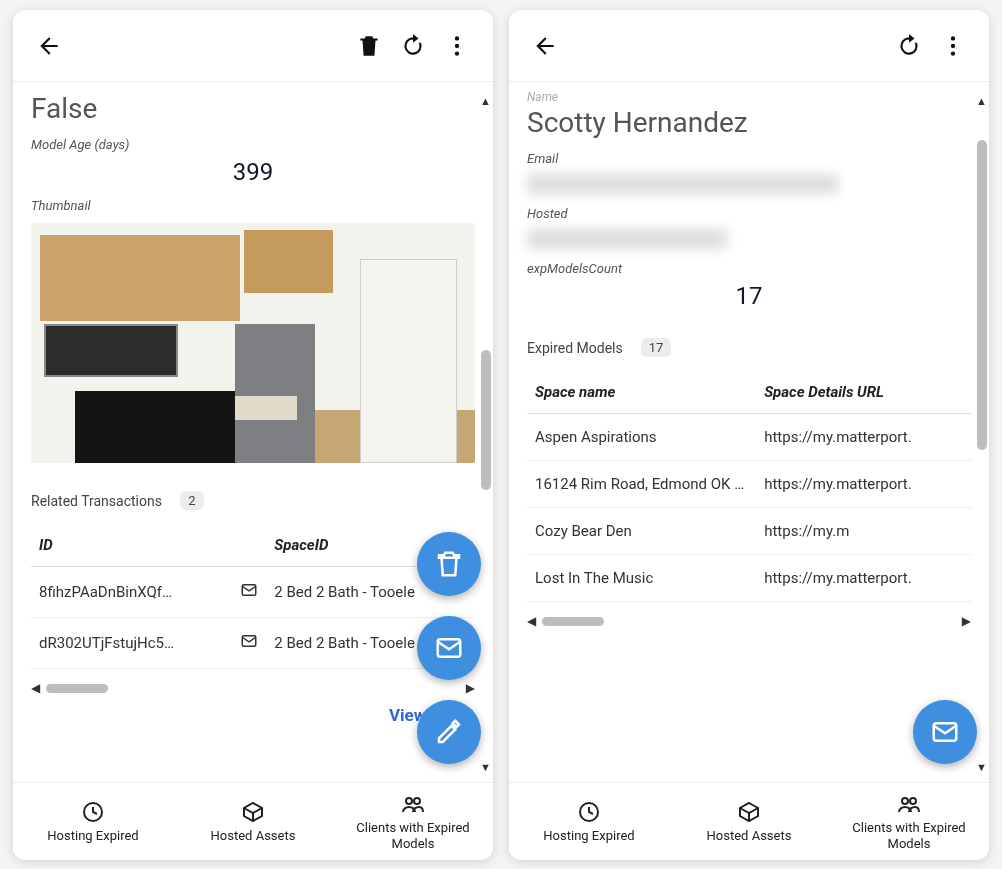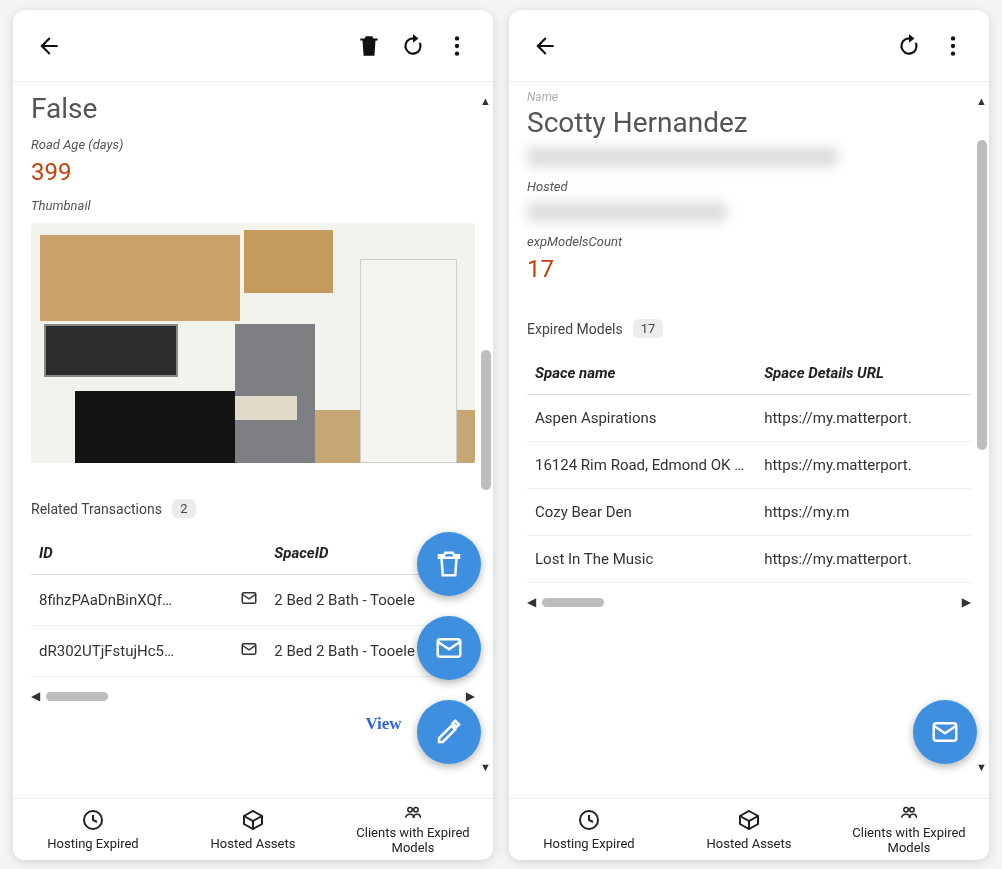--- a/index.html
+++ b/index.html
@@ -50,22 +50,23 @@
   .content::-webkit-scrollbar { width: 10px; }
   .content::-webkit-scrollbar-thumb { background: #bbb; border-radius: 5px; }
   .field-label {
     font-size: 13px;
     color: #555;
     margin-top: 12px;
     font-style: italic;
   }
   .field-value {
     font-size: 24px;
-    color: #c2410c;
+    color: #0f172a;
     margin-top: 6px;
+    text-align: center;
   }
   .big-value {
     font-size: 28px;
     color: #555;
     margin-top: 2px;
   }
   .thumb {
     margin-top: 10px;
     width: 100%;
     height: 240px;
@@ -79,22 +80,22 @@
   .thumb .counter { position:absolute; left:30%; bottom:18%; width:30%; height:10%; background:#e2dbcb; }
   .thumb .stove { position:absolute; left:10%; bottom:0; width:36%; height:30%; background:#141414; }
   .thumb .fridge { position:absolute; left:46%; bottom:0; width:18%; height:58%; background:#7d7f82; }
   .thumb .door { position:absolute; left:74%; bottom:0; width:22%; height:85%; background:#f5f5f0; border:1px solid #ccc; }
   .thumb .cab1 { position:absolute; left:2%; top:5%; width:45%; height:36%; background:#c9a36b; }
   .thumb .cab2 { position:absolute; left:48%; top:3%; width:20%; height:26%; background:#c49a5d; }
   .thumb .microwave { position:absolute; left:3%; top:42%; width:30%; height:22%; background:#2c2c2c; border:2px solid #888; }
   .section-row {
     display: flex;
     align-items: center;
-    gap: 10px;
-    margin-top: 36px;
+    gap: 18px;
+    margin-top: 28px;
     font-size: 14px;
     color: #444;
   }
   .badge {
     display: inline-block;
     min-width: 24px;
     text-align: center;
     padding: 2px 8px;
     background: #ececec;
     color: #444;
@@ -144,23 +145,23 @@
     position:absolute; left:0; top:1px; width:62px; height:9px;
     background:#bdbdbd; border-radius:5px;
   }
   .footer-links {
     text-align: right;
     font-weight: 700;
     color: #3067d6;
     padding: 8px 8px 2px 8px;
     font-size: 17px;
   }
-  .footer-links span { margin-left: 30px; cursor: pointer; font-family: Liberation Serif, serif; }
+  .footer-links span { margin-left: 6px; cursor: pointer; }
   .bottomnav {
-    height: 62px;
+    height: 78px;
     display: flex;
     border-top: 1px solid #eee;
   }
   .navitem {
     flex: 1;
     display: flex;
     flex-direction: column;
     align-items: center;
     justify-content: center;
     font-size: 13px;
@@ -277,21 +278,21 @@
     <span class="icon-btn">
         <svg viewBox="0 0 24 24">
           <use href="#i-more"></use>
         </svg>
       </span>
   </div>
 
   <div class="content">
     <div class="big-value">False</div>
 
-    <div class="field-label">Road Age (days)</div>
+    <div class="field-label">Model Age (days)</div>
     <div class="field-value">399</div>
 
     <div class="field-label">Thumbnail</div>
     <div class="thumb">
       <div class="wall"></div>
         <div class="floor"></div>
         <div class="door"></div>
       <div class="fridge"></div>
         <div class="counter"></div>
         <div class="stove"></div>
@@ -406,20 +407,21 @@
         <svg viewBox="0 0 24 24">
           <use href="#i-more"></use>
         </svg>
       </span>
   </div>
 
   <div class="content">
     <div class="field-label" style="margin-top:0;font-size:12px;opacity:.5">Name</div>
     <div class="big-value">Scotty Hernandez</div>
 
+    <div class="field-label">Email</div>
     <div class="blurred"></div>
 
     <div class="field-label">Hosted</div>
     <div class="blurred" style="width:45%"></div>
 
     <div class="field-label">expModelsCount</div>
     <div class="field-value">17</div>
 
     <div class="section-row">
       <span>Expired Models</span>

